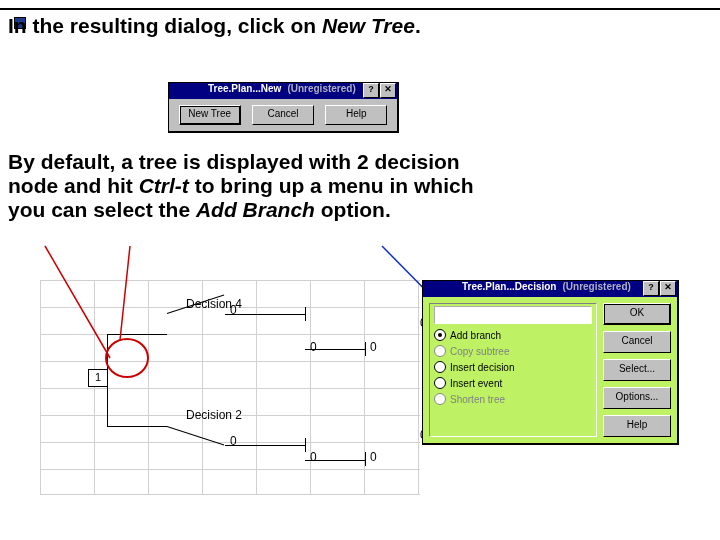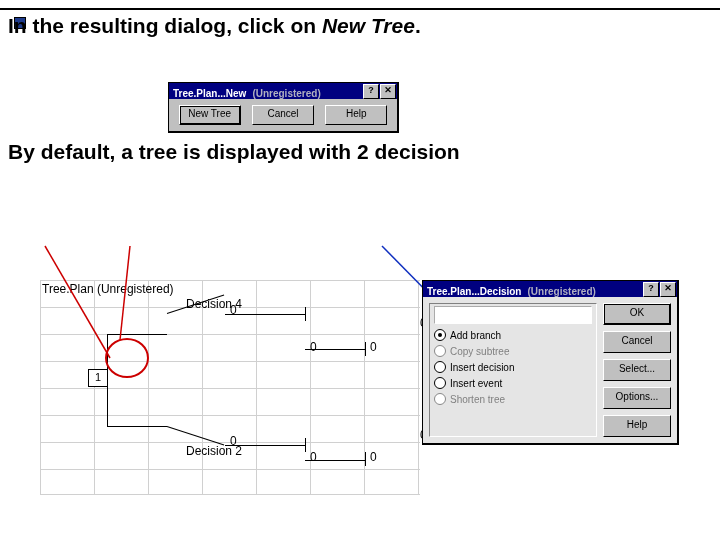--- a/index.html
+++ b/index.html
@@ -45,27 +45,28 @@
     top: 82px;
     left: 168px;
     width: 228px;
     background: #c0c0c0;
     border: 1px solid #000;
     border-right: 2px solid #000;
     border-bottom: 2px solid #000;
   }
   .titlebar {
     display: flex;
-    align-items: flex-end;
+    align-items: flex-start;
     height: 16px;
     background: #000080;
     color: #fff;
     font-family: "MS Sans Serif", Arial, sans-serif;
     font-size: 10px;
     font-weight: bold;
+    padding-left: 35px;
   }
   .titlebar .active { padding: 0 4px; }
   .titlebar .inactive { color: #b0b0c0; padding: 0 2px; }
   .titlebar-spacer { flex: 1; }
   .tbbtn {
     width: 14px;
     height: 13px;
     background: #c0c0c0;
     border-top: 1px solid #fff;
     border-left: 1px solid #fff;
@@ -90,21 +91,21 @@
     border-right: 1px solid #000;
     border-bottom: 1px solid #000;
     font-family: "MS Sans Serif", Arial, sans-serif;
     font-size: 10px;
     text-align: center;
     cursor: pointer;
   }
   .btn3d.focused { outline: 1px solid #000; outline-offset: -2px; }
   .dlg1-body .btn3d { width: 60px; height: 18px; line-height: 16px; }
 
-  .para2 { top: 140px; left: 8px; width: 710px; }
+  .para2 { top: 150px; left: 8px; width: 710px; }
 
   
   .treebox {
     position: absolute;
     top: 280px;
     left: 40px;
     width: 380px;
     height: 215px;
     background: #fff;
   }
@@ -152,21 +153,21 @@
     border-radius: 50%;
     background: transparent;
   }
 
   
   .dlg2 {
     position: absolute;
     top: 280px;
     left: 422px;
     width: 254px;
-    background: #e5e5e5;
+    background: #bef264;
     border: 1px solid #000;
     border-right: 2px solid #000;
     border-bottom: 2px solid #000;
   }
   .dlg2-body {
     display: flex;
     padding: 6px;
     gap: 6px;
   }
   .radio-panel {
@@ -229,20 +230,26 @@
   </div>
   <div class="dlg1-body">
     <div class="btn3d focused">New Tree</div>
     <div class="btn3d">Cancel</div>
     <div class="btn3d">Help</div>
   </div>
 </div>
 
 <div class="para para2">
   <div>By default, a tree is displayed with 2 decision</div>
+  <div>
+    <span>node and hit </span><span class="italic">Ctrl-t</span><span> to bring up a menu in which</span>
+  </div>
+  <div>
+    <span>you can select the </span><span class="italic">Add Branch</span><span> option.</span>
+  </div>
 </div>
 
 <div class="treebox">
   <div class="grid">
     <div class="vline" style="left:0"></div>
     <div class="vline" style="left:54px"></div>
     <div class="vline" style="left:108px"></div>
     <div class="vline" style="left:162px"></div>
     <div class="vline" style="left:216px"></div>
     <div class="vline" style="left:270px"></div>
@@ -252,23 +259,22 @@
     <div class="hline2" style="top:27px"></div>
     <div class="hline2" style="top:54px"></div>
     <div class="hline2" style="top:81px"></div>
     <div class="hline2" style="top:108px"></div>
     <div class="hline2" style="top:135px"></div>
     <div class="hline2" style="top:162px"></div>
     <div class="hline2" style="top:189px"></div>
     <div class="hline2" style="top:214px"></div>
   </div>
 
-  <div class="tlabel" style="top:2px; left:2px;">Tree.Plan (Unregistered)</div>
   <div class="tlabel" style="top:17px; left:146px;">Decision 4</div>
-  <div class="tlabel" style="top:128px; left:146px;margin-top:36px;">Decision 2</div>
+  <div class="tlabel" style="top:128px; left:146px;">Decision 2</div>
 
   <div class="decnode" style="top:89px; left:48px;">1</div>
 
   <div class="edge" style="top:54px; left:67px; width:1px; height:35px;"></div>
   <div class="edge" style="top:106px; left:67px; width:1px; height:40px;"></div>
   <div class="edge" style="top:54px; left:67px; width:60px; height:1px;"></div>
   <div class="edge" style="top:146px; left:67px; width:60px; height:1px;"></div>
 
   <div class="edge" style="top:33px; left:127px; width:60px; height:1px; transform-origin:left; transform:rotate(-18deg);"></div>
   <div class="edge" style="top:146px; left:127px; width:60px; height:1px; transform-origin:left; transform:rotate(18deg);"></div>

